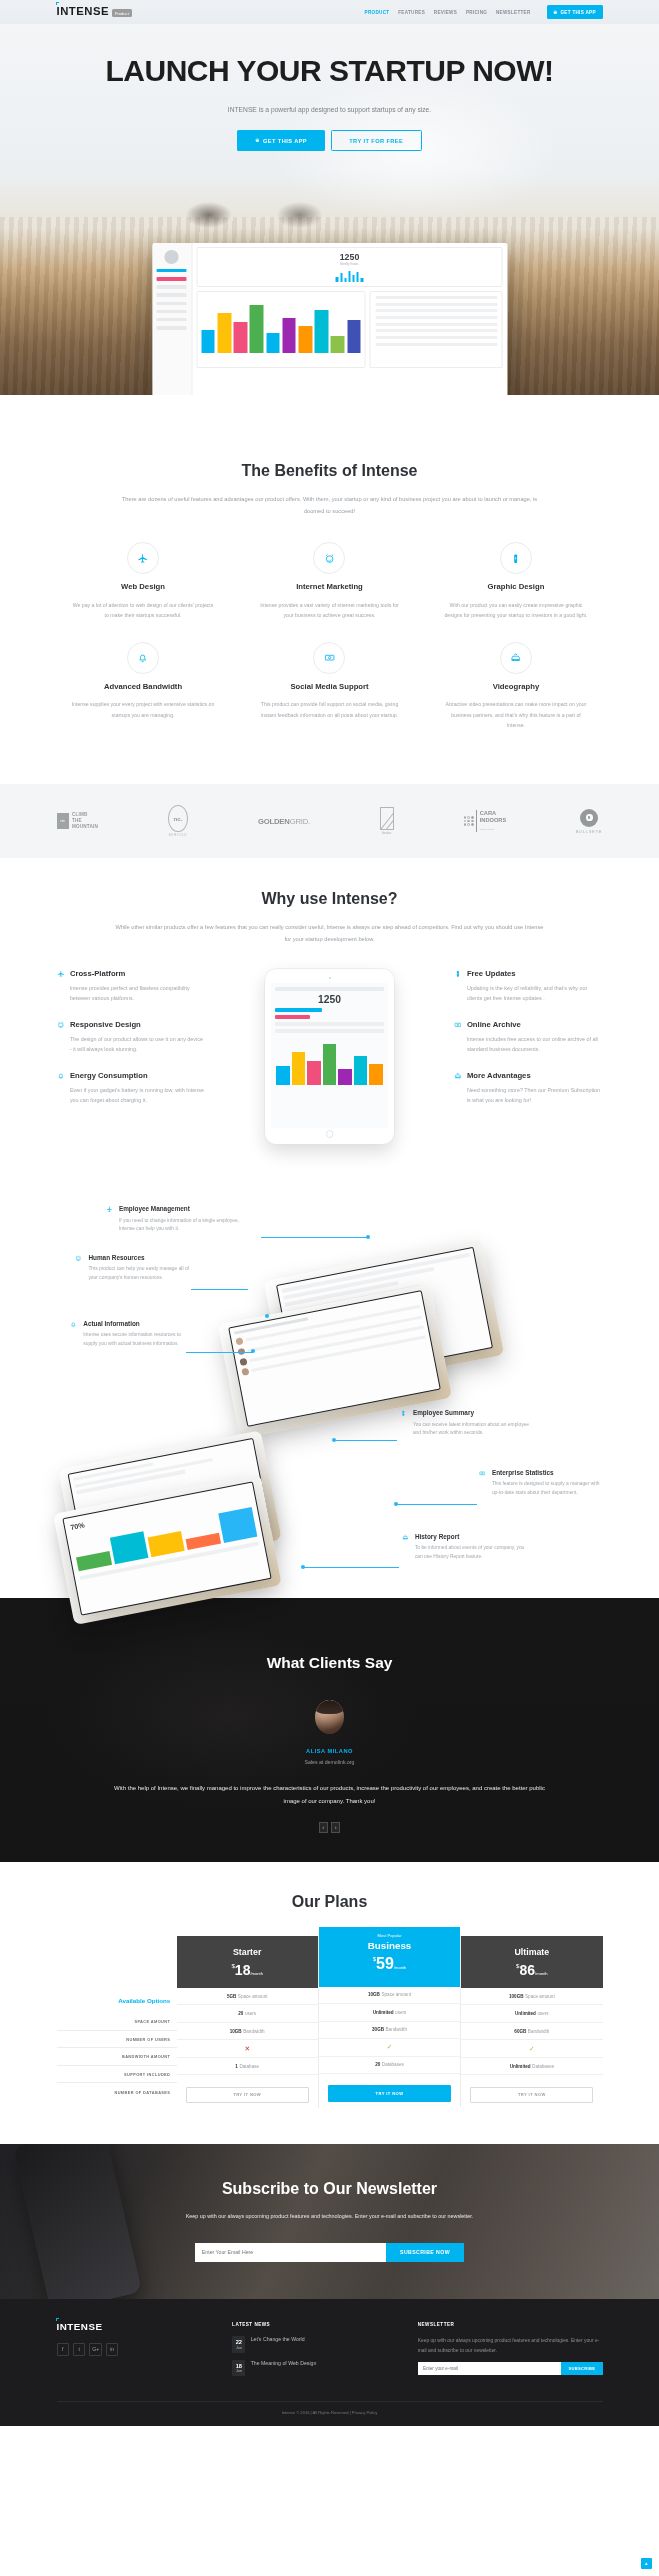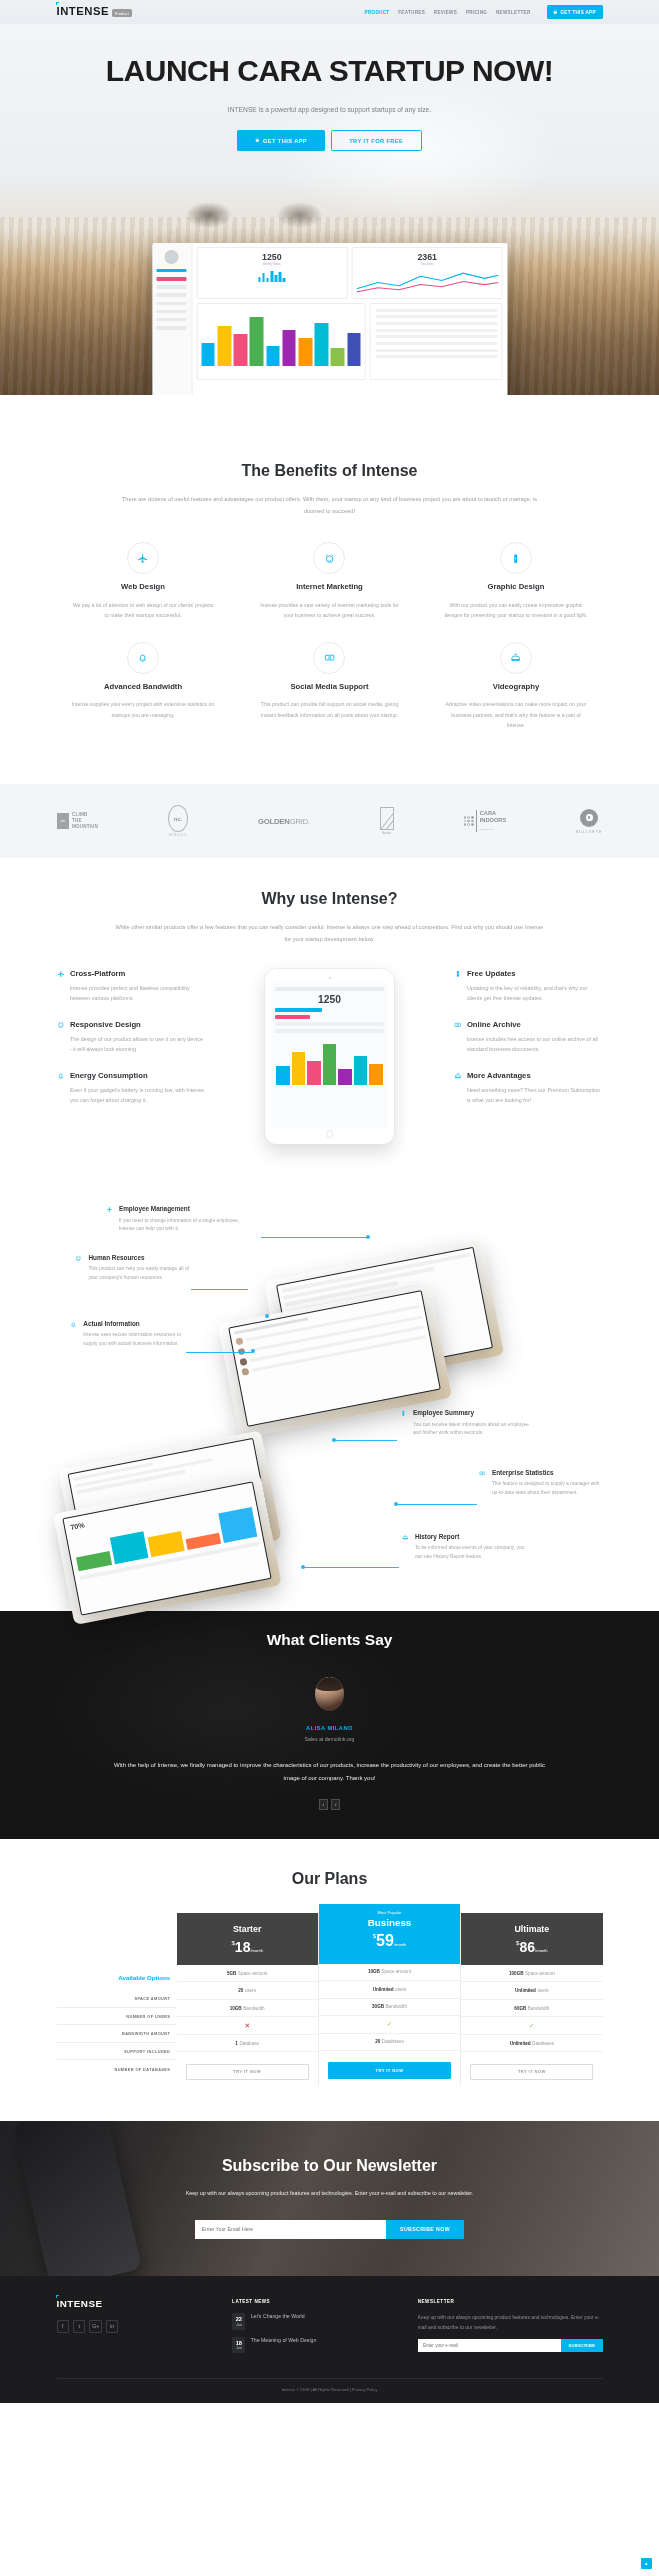--- a/index.html
+++ b/index.html
@@ -233,21 +233,21 @@
     background: linear-gradient(160deg,#ffffff 0%, #f3f2ef 55%, #d8c7a9 100%);
     border-radius: 7.2px; box-shadow: 0 9.3px 24px rgba(0,0,0,.16);
   }
 
   
   .testi {
     background:
       linear-gradient(rgba(18,18,20,.82), rgba(18,18,20,.88)),
       radial-gradient(ellipse 258px 134px at 35% 45%, #6d6259, #2a2622 70%),
       #211e1c;
-    padding: 20px 0 29px; text-align:center; color:#fff;margin-top:13px;
+    padding: 56px 0 29px; text-align:center; color:#fff;
   }
   .testi h2 {
     font-family:"Liberation Sans Narrow","Liberation Sans",sans-serif;
     font-size: 15.5px; font-weight:700; color:#fff;
   }
   .testi-av {
     width: 29px; height: 34px; border-radius: 50%; margin: 28px auto 0;
     background: linear-gradient(160deg,#f0e2d8 0%, #caa287 40%, #6b4a3a 80%);
     box-shadow: inset 0 -5.2px 8.2px rgba(0,0,0,.35);
     position:relative; overflow:hidden;
@@ -392,21 +392,21 @@
         <span>GET THIS APP</span>
       </button>
     </nav>
   </div>
 </div>
 
 <section class="hero">
   <div class="hero-photo"></div>
   <div class="hero-glasses"></div>
   <div class="hero-inner wrap">
-    <h1>LAUNCH CARA STARTUP NOW!</h1>
+    <h1>LAUNCH YOUR STARTUP NOW!</h1>
     <p class="sub">INTENSE is a powerful app designed to support startups of any size.</p>
     <div class="hero-btns">
       <button class="btn-primary">
         <svg class="cart-icon" viewBox="0 0 16 16">
           <path d="M2 5h12l-1.2 8H3.2L2 5z" fill="#fff"></path>
           <path d="M5.5 5V3.3a2.5 2.5 0 015 0V5" stroke="#fff" stroke-width="1.3" fill="none"></path>
         </svg>
         <span>GET THIS APP</span>
       </button>
       <button class="btn-ghost">TRY IT FOR FREE</button>
@@ -431,30 +431,20 @@
           <div class="dash-num">1250</div>
           <div class="dash-lbl">Monthly Visitors</div>
           <div class="dash-sparkbars">
             <i style="height:5.2px"></i>
               <i style="height:8.8px"></i>
               <i style="height:4.1px"></i>
               <i style="height:11.3px"></i>
               <i style="height:6.7px"></i>
               <i style="height:9.8px"></i>
               <i style="height:4.6px"></i>
-          </div>
-        </div>
-        <div class="dash-card">
-          <div class="dash-num">2361</div>
-          <div class="dash-lbl">Total Sales</div>
-          <div class="dash-line">
-            <svg viewBox="0 0 200 50" preserveAspectRatio="none">
-              <polyline points="0,38 30,26 60,32 90,14 120,22 150,8 180,18 200,12" fill="none" stroke="#00b4ef" stroke-width="2"></polyline>
-              <polyline points="0,44 30,36 60,40 90,30 120,34 150,24 180,30 200,26" fill="none" stroke="#ef4f7a" stroke-width="2"></polyline>
-            </svg>
           </div>
         </div>
       </div>
       <div class="dash-bottom">
         <div class="dash-chart">
           <div class="bars">
             <i style="height:40%;background:#00b4ef"></i>
               <i style="height:70%;background:#ffc107"></i>
             <i style="height:55%;background:#ef4f7a"></i>
               <i style="height:85%;background:#4caf50"></i>

